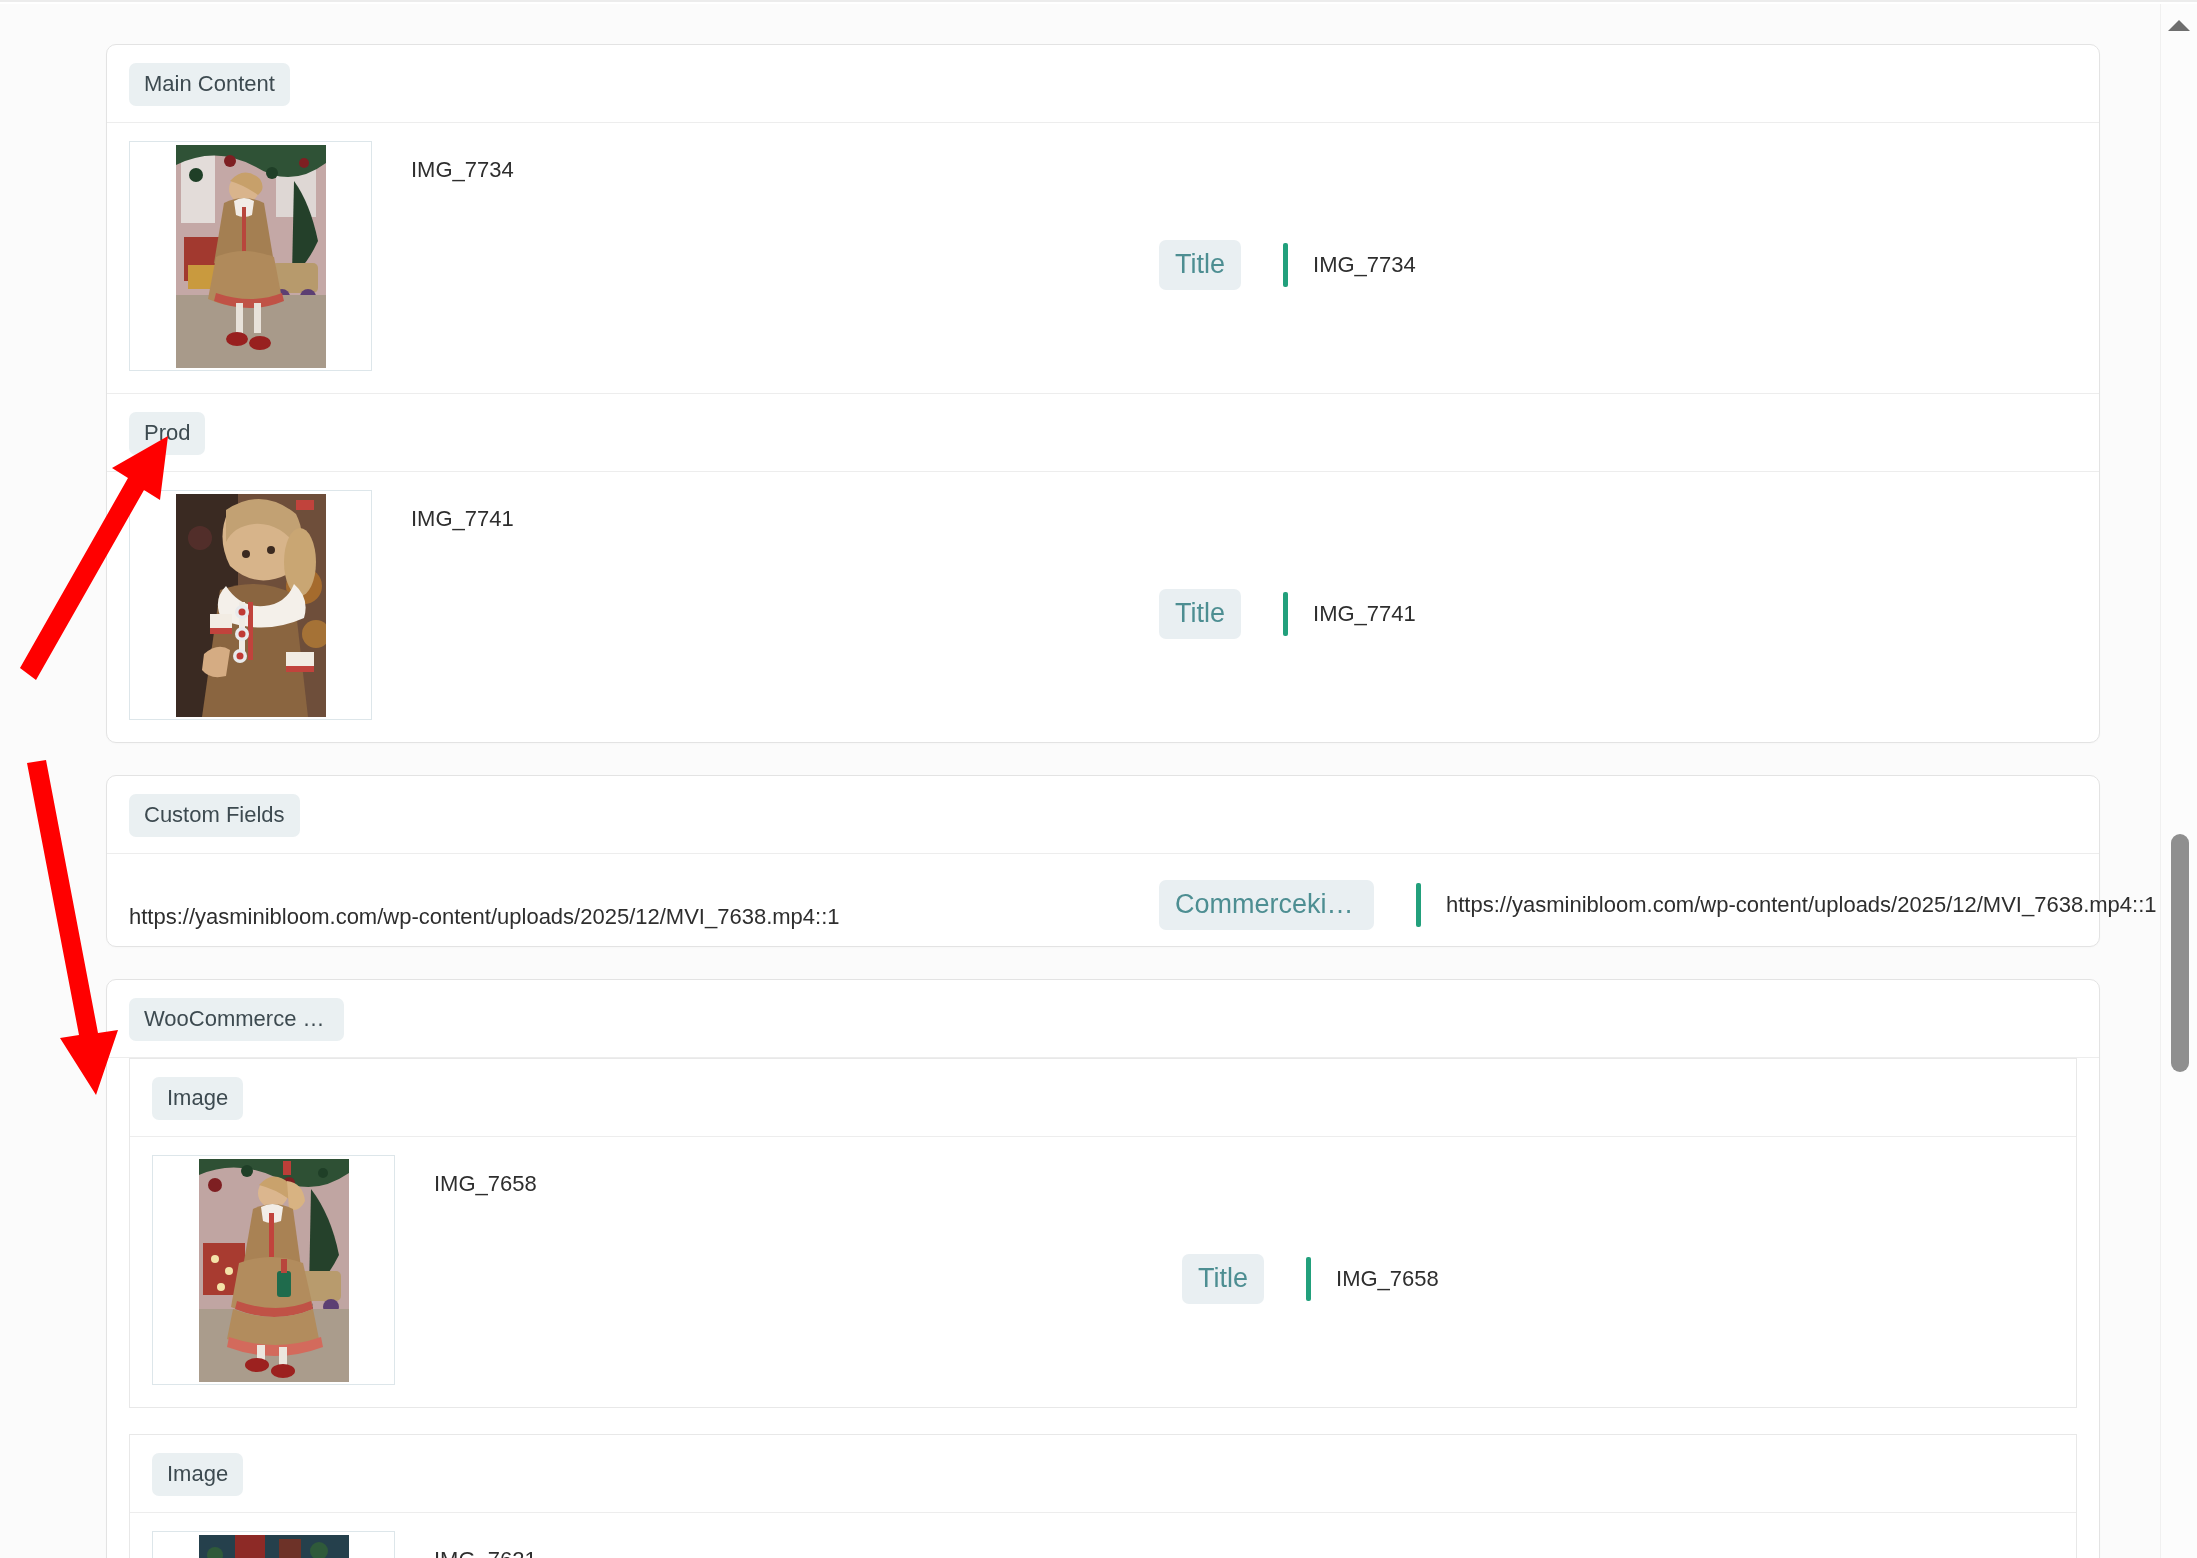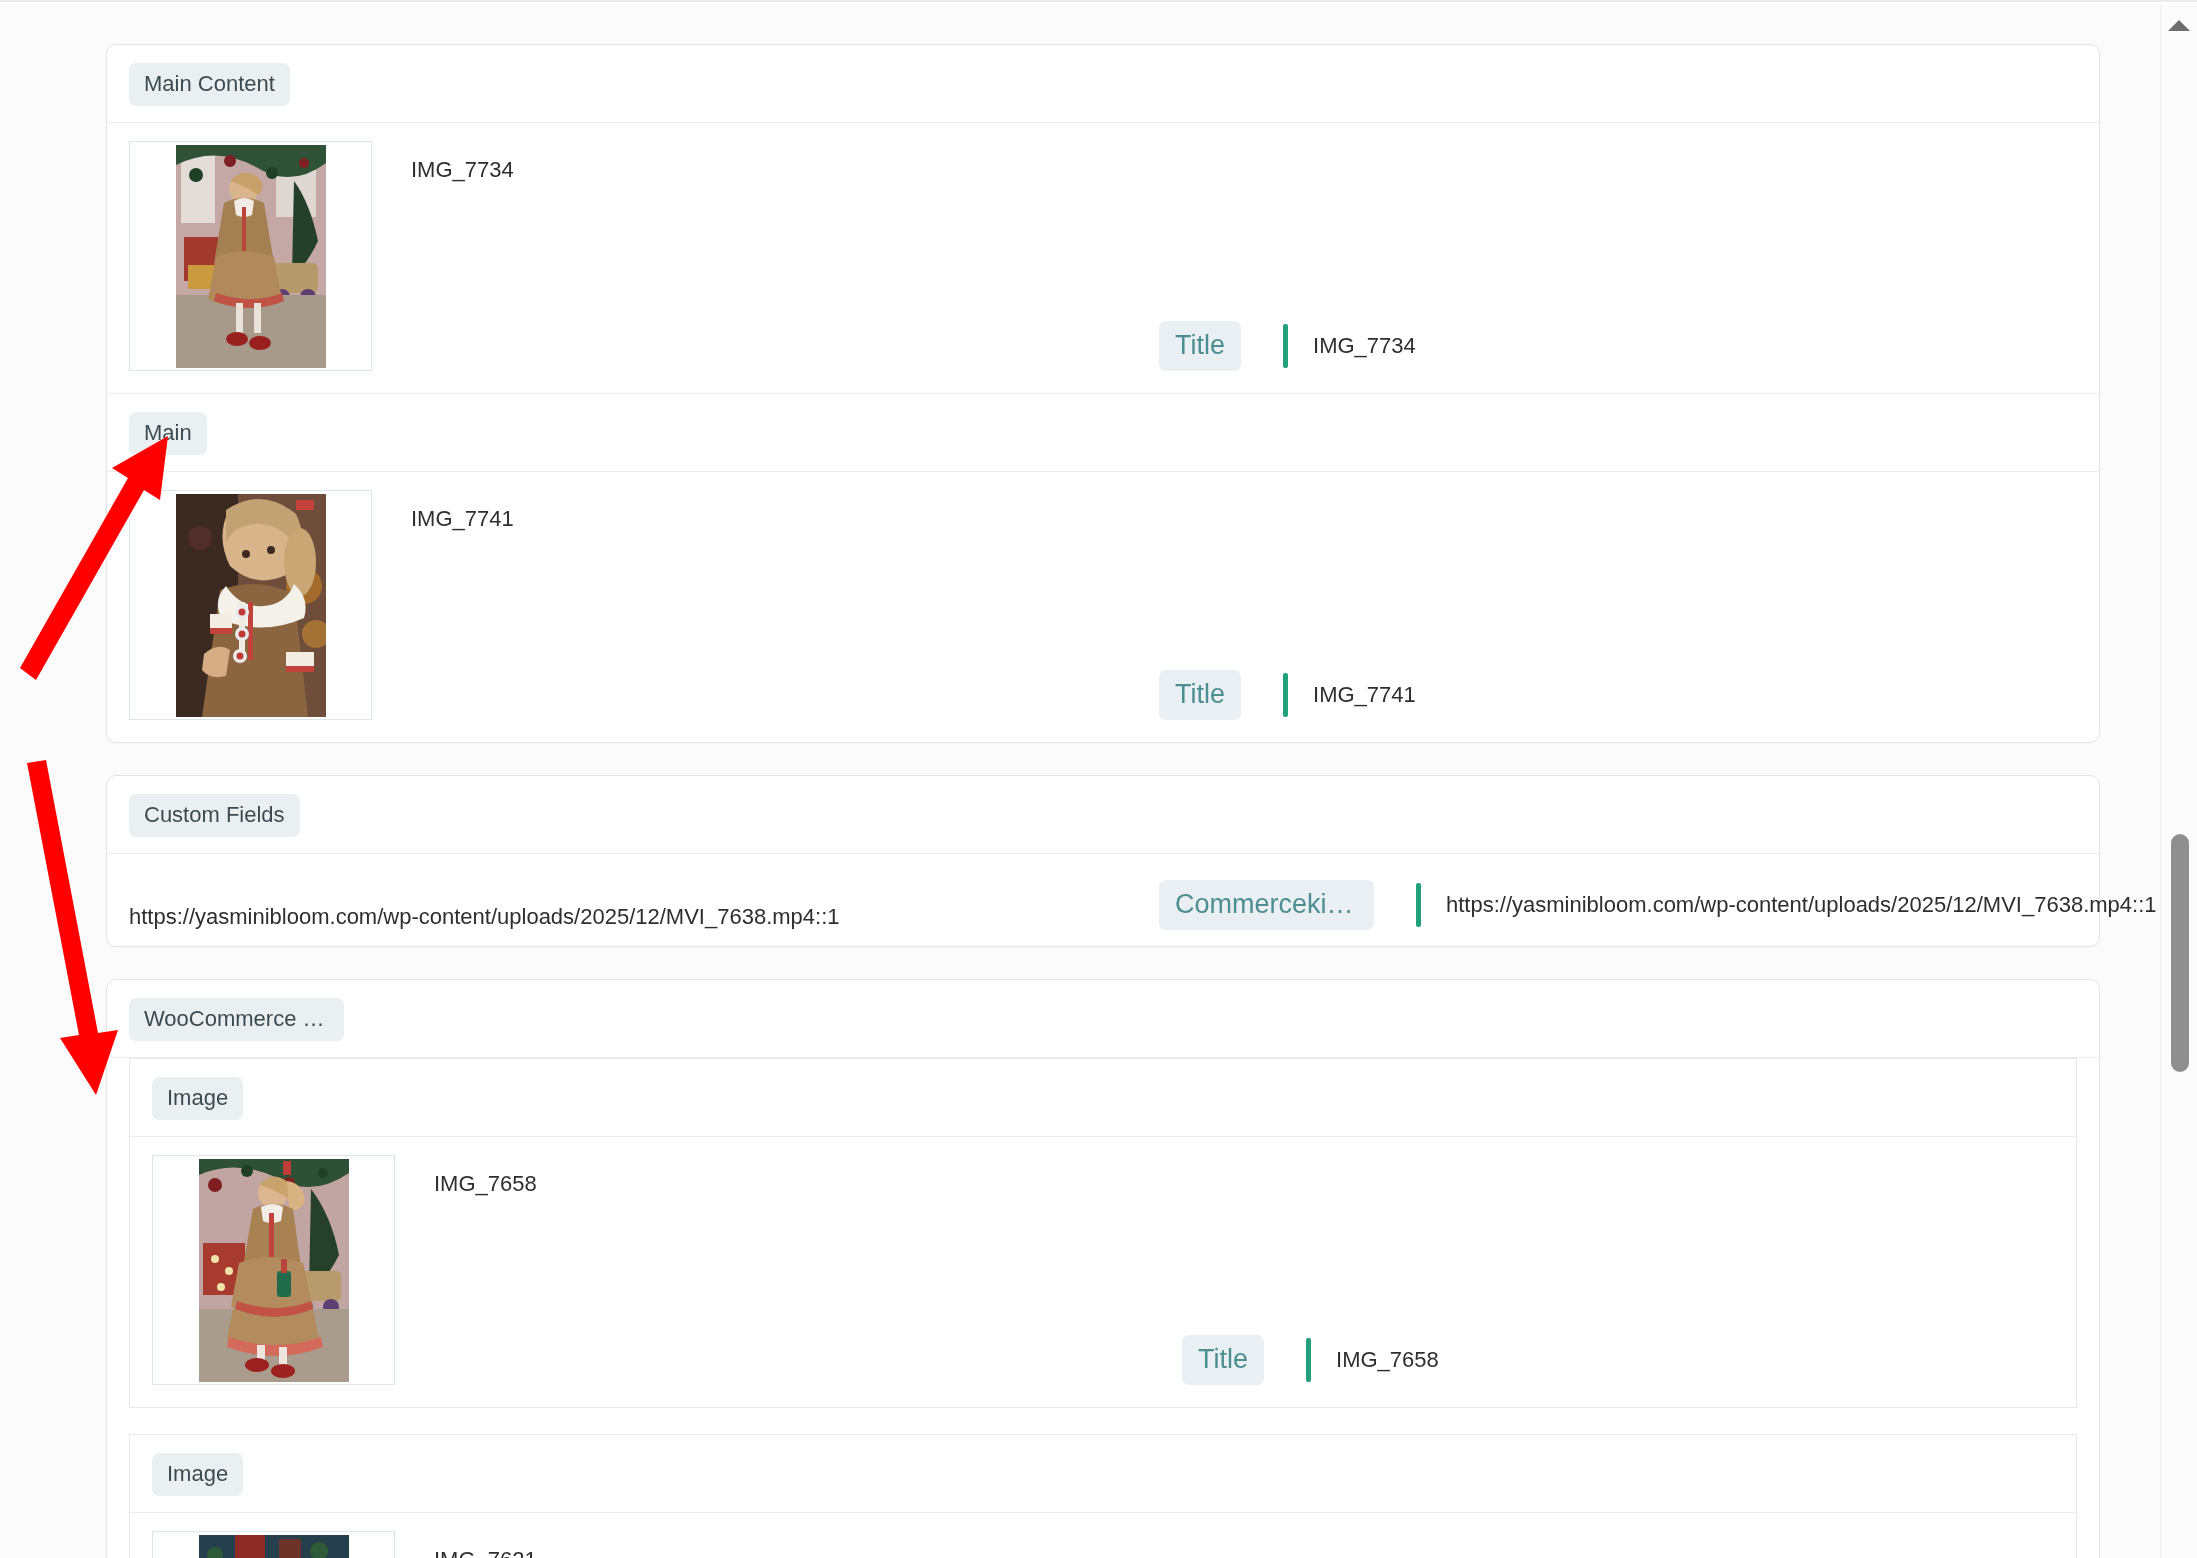--- a/index.html
+++ b/index.html
@@ -73,21 +73,21 @@
 
   .hr {
     height: 1px;
     background: #ededed;
     margin: 0;
   }
 
   
   .fieldrow {
     display: flex;
-    align-items: flex-end;
+    align-items: center;
     padding: 18px 22px 22px 22px;
   }
   .fieldrow.compact {
     padding: 16px 22px 16px 22px;
     align-items: flex-end;
     min-height: 92px;
   }
 
   .left-col {
     display: flex;
@@ -286,21 +286,21 @@
               <span class="badge">Title</span>
               <span class="sep"></span>
               <span class="value">IMG_7734</span>
             </div>
           </div>
         </div>
 
         <div>
           <div class="hr"></div>
           <div class="group-head">
-            <span class="chip">Main</span>
+            <span class="chip">Prod</span>
           </div>
           <div class="hr"></div>
 
           <div class="fieldrow">
             <div class="left-col">
               <div class="thumb-box">
                 <div class="thumb">
                   <svg class="photo" viewBox="0 0 150 223" preserveAspectRatio="none" aria-hidden="true">
                     <rect width="150" height="223" fill="#6e4e3a"></rect>
                     <rect x="0" y="0" width="62" height="223" fill="#3a2a22"></rect>

